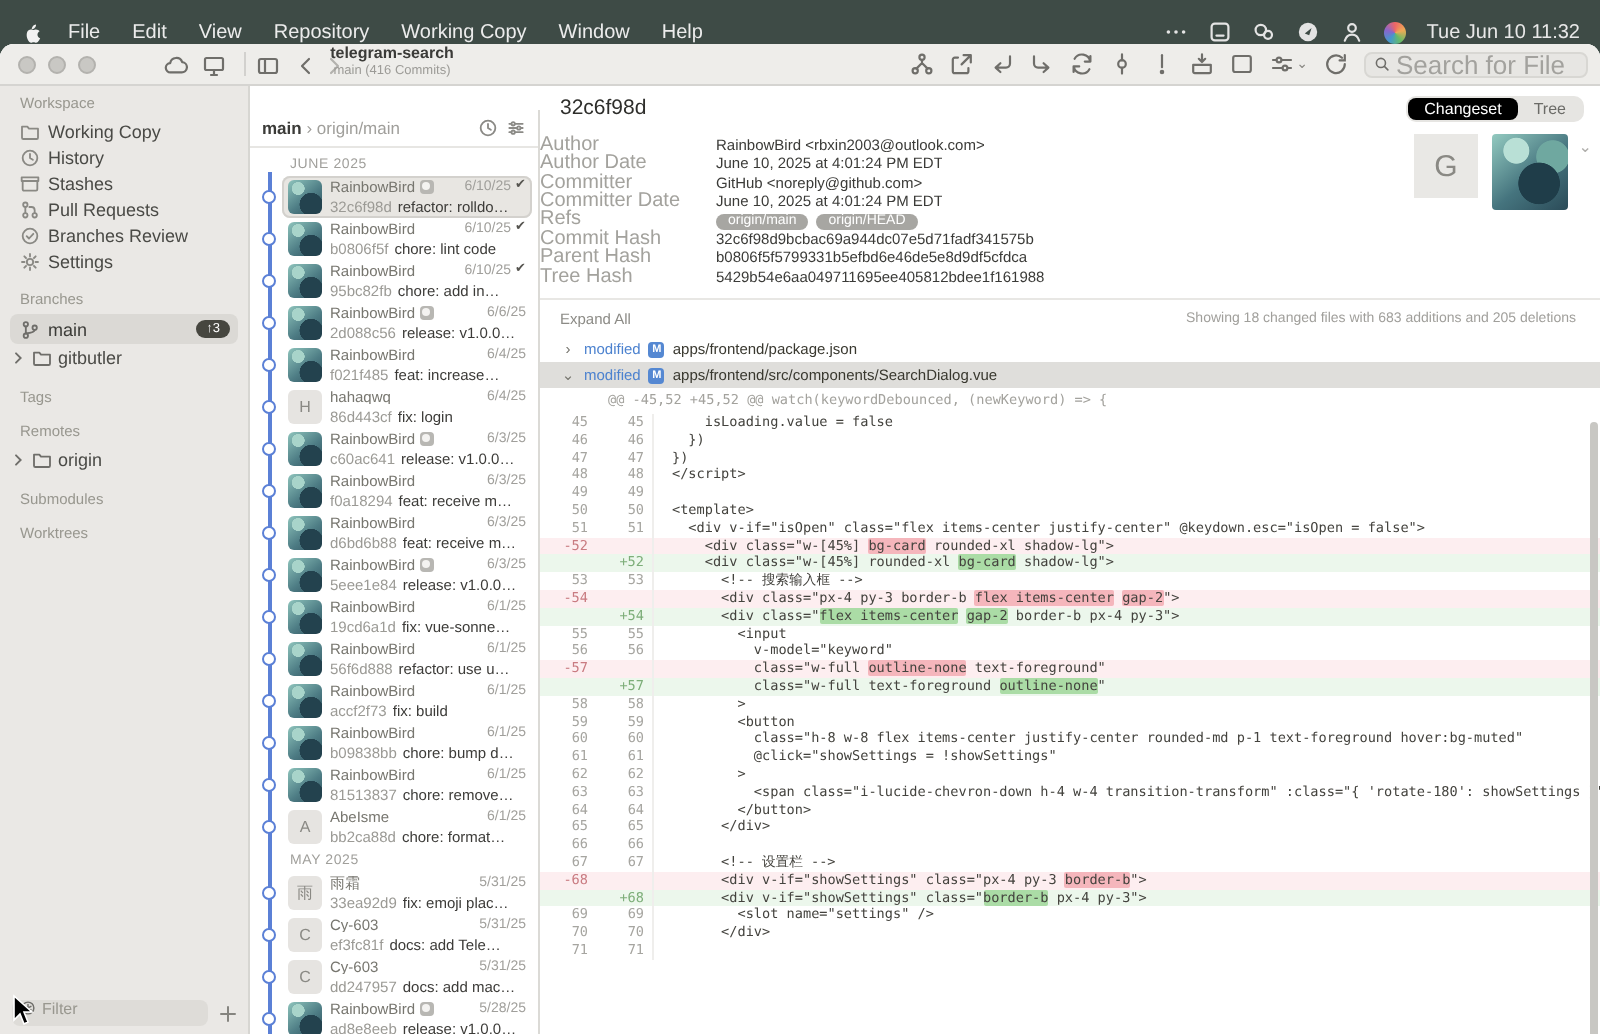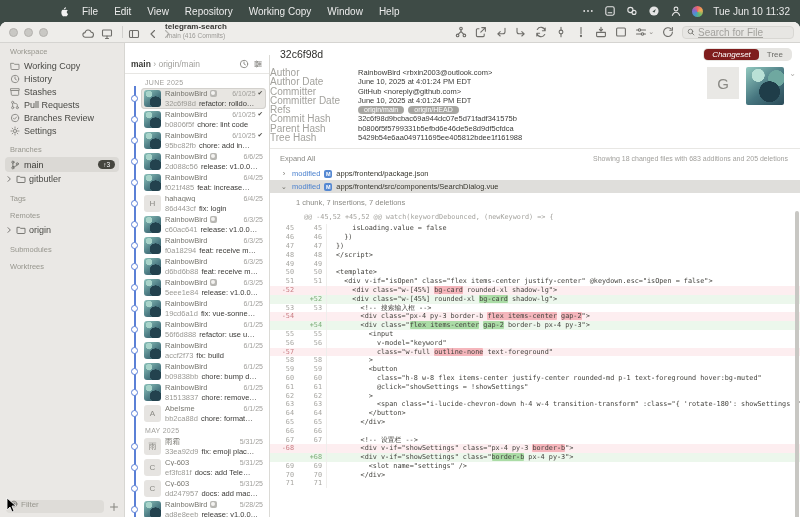--- a/index.html
+++ b/index.html
@@ -2,41 +2,41 @@
 <html><head>
 <meta charset="utf-8">
 <style>
   html,body{margin:0;padding:0;width:800px;height:517px;overflow:hidden;
     font-family:"Liberation Sans",sans-serif;background:#3e4b46;
     -webkit-font-smoothing:antialiased;}
   .ic{display:inline-flex;align-items:center;justify-content:center;width:12px;height:12px;color:#6f6e6a;flex-shrink:0;}
   .ic svg{display:block;width:100%;height:100%;}
   .ic10{width:10px;height:10px;} .ic8{width:8px;height:8px;}
   
-  .menubar{height:22px;display:flex;align-items:center;padding:0 10px;color:#ececec;font-size:10px;margin-left:48px;}
+  .menubar{height:22px;display:flex;align-items:flex-end;padding:0 10px;color:#ececec;font-size:10px;}
   .menubar .apple{color:#f2f2f2;margin-right:4px;}
   .mitem{padding:0 8px;white-space:nowrap;}
   .mitem.app{font-weight:bold;}
   .mb-right{margin-left:auto;display:flex;align-items:center;gap:10px;color:#e8e8e8;}
   .mb-time{font-size:10px;white-space:nowrap;}
   .pinwheel{width:11px;height:11px;border-radius:50%;background:conic-gradient(#e66,#ea5,#6b6,#49c,#86c,#e66);}
   
   .app{position:absolute;top:22px;left:0;right:0;bottom:0;background:#fff;border-radius:7px 7px 0 0;overflow:hidden;display:flex;flex-direction:column;}
   .toolbar{height:20px;flex-shrink:0;background:#eeedea;border-bottom:1px solid #d5d4d1;position:relative;}
   .lights{position:absolute;left:9px;top:6px;display:flex;gap:6px;}
   .light{width:9px;height:9px;border-radius:50%;background:#c9c8c4;border:0.5px solid #b3b2ae;box-sizing:border-box;}
   .tb-ic{position:absolute;top:4px;}
   .tb-sep{position:absolute;left:122px;top:4px;width:1px;height:12px;background:#d2d1ce;}
   .tb-title{position:absolute;left:140px;top:1px;width:112px;text-align:center;line-height:1;}
   .tb-title .t1{font-size:8px;color:#3b3b38;font-weight:bold;}
   .tb-title .t2{font-size:6.5px;color:#9c9b97;margin-top:2px;}
   .tb-right{position:absolute;right:6px;top:0;height:20px;display:flex;align-items:center;gap:8px;}
   .headctl{display:flex;align-items:center;gap:1px;color:#6f6e6a;}
   .searchbox{width:112px;height:13px;background:#e7e6e3;border:1px solid #d8d7d3;border-radius:4px;display:flex;align-items:center;gap:3px;padding:0 4px;box-sizing:border-box;}
-  .searchbox .ph{font-size:10px;color:#a3a29e;white-space:nowrap;text-decoration:underline;}
+  .searchbox .ph{font-size:13px;color:#a3a29e;white-space:nowrap;}
   
   .main{flex:1;display:flex;min-height:0;}
   
   .sidebar{width:125px;flex-shrink:0;background:#eae8e5;border-right:1px solid #d7d6d2;position:relative;box-sizing:border-box;}
   .sb-h{font-size:7.5px;color:#98978f;margin:8px 0 3px 10px;}
   .sb-h:first-child{margin-top:4px;}
   .sb-item{height:13px;display:flex;align-items:center;gap:4px;padding-left:10px;font-size:9px;color:#4a4a46;}
   .sb-item .ic{color:#8a8984;}
   .sb-branch{height:15px;display:flex;align-items:center;gap:4px;margin:0 5px;padding-left:5px;border-radius:4px;font-size:9px;color:#3c3c38;}
   .sb-branch.sel{background:#dbd9d5;}
@@ -68,21 +68,21 @@
   .seal{font-size:6.5px;color:#55544f;line-height:1;}
   .c-l2{display:flex;gap:3px;margin-top:3px;min-width:0;}
   .c-hash{font-size:7.5px;color:#9b9a95;}
   .c-msg{font-size:7.5px;color:#3c3b38;white-space:nowrap;overflow:hidden;text-overflow:ellipsis;}
   
   .detail{flex:1;background:#fff;position:relative;min-width:0;overflow:hidden;display:flex;flex-direction:column;}
   .d-head{height:18px;flex-shrink:0;display:flex;align-items:center;padding:2px 8px 0 10px;}
   .d-title{font-size:10.5px;color:#2e2e2b;}
   .seg{margin-left:auto;background:#e6e5e2;border-radius:5px;padding:1px;display:flex;font-size:8px;}
   .seg .opt{padding:1px 8px;border-radius:4px;color:#6b6b67;}
-  .seg .opt.on{background:#7f1d1d;color:#fff;font-style:italic;}
+  .seg .opt.on{background:#000000;color:#fff;}
   .meta{padding-top:5px;}
   .m-row{display:flex;line-height:9.3px;}
   .m-label{width:80px;padding-right:8px;color:#a3a29d;font-size:10px;flex-shrink:0;}
   .m-val{font-size:7.5px;color:#3b3b38;white-space:nowrap;overflow:hidden;text-align:right;}
   .refbadge{display:inline-block;background:#a7a6a2;color:#fff;border-radius:6px;padding:0px 6px;font-size:7px;margin-right:4px;line-height:8px;}
   .d-avatars{position:absolute;right:16px;top:24px;display:flex;align-items:flex-start;gap:7px;}
   .gbox{width:32px;height:32px;background:#e9e8e5;color:#8a8984;font-size:15px;display:flex;align-items:center;justify-content:center;}
   .anime-lg{width:38px;height:38px;border-radius:2px;background:radial-gradient(circle at 32% 22%,#b9e0d6 0 16%,rgba(0,0,0,0) 17%),radial-gradient(circle at 62% 65%,#1f3d49 0 30%,rgba(0,0,0,0) 31%),radial-gradient(circle at 80% 30%,#6fa8a0 0 20%,rgba(0,0,0,0) 21%),linear-gradient(140deg,#93cac0,#45747e 55%,#2b4b58);}
   .d-chev{position:absolute;right:4px;top:26px;color:#b0afac;font-size:8px;}
   .hr{border-top:1px solid #e8e7e4;margin-top:6px;}
@@ -771,21 +771,20 @@
             <span class="f-status">modified</span>
             <span class="f-badge">M</span>
             <span class="f-path">apps/frontend/package.json</span>
           </div>
           <div class="f-row sel">
             <span class="f-chev">⌄</span>
             <span class="f-status">modified</span>
             <span class="f-badge">M</span>
             <span class="f-path">apps/frontend/src/components/SearchDialog.vue</span>
           </div>
-          <div class="chunkinfo">1 chunk, 7 insertions, 7 deletions</div>
           <div class="hunk">@@ -45,52 +45,52 @@ watch(keywordDebounced, (newKeyword) =&gt; {</div>
           <div class="dtable">
             <div class="d-line c">
               <span class="gut">45</span>
               <span class="gut">45</span>
               <span class="code"><span>    isLoading.value = false</span></span>
             </div>
             <div class="d-line c">
               <span class="gut">46</span>
               <span class="gut">46</span>
@@ -848,20 +847,25 @@
             </div>
             <div class="d-line c">
               <span class="gut">56</span>
               <span class="gut">56</span>
               <span class="code"><span>          v-model="keyword"</span></span>
             </div>
             <div class="d-line d">
               <span class="gut">-57</span>
               <span class="gut"></span>
               <span class="code"><span>          class="w-full </span><span class="hl">outline-none</span><span> text-foreground"</span></span>
+            </div>
+            <div class="d-line a">
+              <span class="gut"></span>
+              <span class="gut">+57</span>
+              <span class="code"><span>          class="w-full text-foreground </span><span class="hl">outline-none</span><span>"</span></span>
             </div>
             <div class="d-line c">
               <span class="gut">58</span>
               <span class="gut">58</span>
               <span class="code"><span>        &gt;</span></span>
             </div>
             <div class="d-line c">
               <span class="gut">59</span>
               <span class="gut">59</span>
               <span class="code"><span>        &lt;button</span></span>

